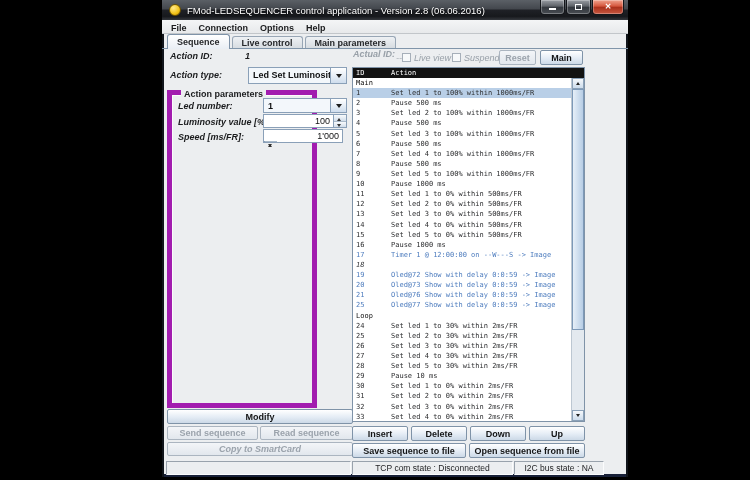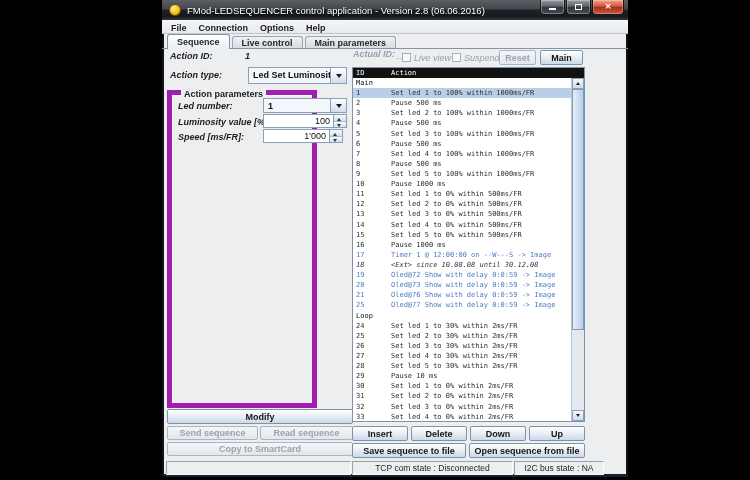--- a/index.html
+++ b/index.html
@@ -162,32 +162,32 @@
     <span class="lbl" style="left:16px;top:117px;">Luminosity value [%]:</span>
     <div class="spinner" style="left:101px;top:114px;width:84px;height:14px;">
       <span class="val">100</span>
       <span class="spinbtns">
           <span class="spb up"></span>
           <span class="spb dn"></span>
         </span>
     </div>
 
     <span class="lbl" style="left:16px;top:132px;">Speed [ms/FR]:</span>
-    <div class="spinner" style="left:101px;top:129px;width:80px;height:14px;">
+    <div class="spinner" style="left:101px;top:129px;width:80px;height:14px;flex-direction:column;">
       <span class="val">1'000</span>
       <span class="spinbtns">
           <span class="spb up"></span>
           <span class="spb dn"></span>
         </span>
     </div>
 
     <div class="btn" style="left:5px;top:409px;width:186px;height:15px;">Modify</div>
     <div class="btn disabled" style="left:5px;top:426px;width:91px;height:14px;">Send sequence</div>
     <div class="btn disabled" style="left:98px;top:426px;width:93px;height:14px;">Read sequence</div>
-    <div class="btn disabled" style="left:5px;top:442px;width:186px;height:14px;">Copy to SmartCard</div>
+    <div class="btn disabled" style="left:5px;top:442px;width:186px;height:14px;font-style:italic;">Copy to SmartCard</div>
 
     <span class="lbl gray" style="left:191px;top:49px;">Actual ID:</span>
     <span class="lbl gray" style="left:234px;top:53px;font-weight:400;">---</span>
     <span class="cb" style="left:240px;top:53px;"></span>
     <span class="lbl gray" style="left:252px;top:53px;font-weight:400;">Live view</span>
     <span class="cb" style="left:290px;top:53px;"></span>
     <span class="lbl gray" style="left:302px;top:53px;font-weight:400;">Suspend</span>
     <div class="btn disabled" style="left:337px;top:50px;width:37px;height:15px;">Reset</div>
     <div class="btn" style="left:378px;top:50px;width:43px;height:15px;">Main</div>
 
@@ -208,21 +208,21 @@
           <div class="row normal"><span class="rid">8</span><span class="rtxt">Pause 500 ms</span></div>
           <div class="row normal"><span class="rid">9</span><span class="rtxt">Set led 5 to 100% within 1000ms/FR</span></div>
           <div class="row normal"><span class="rid">10</span><span class="rtxt">Pause 1000 ms</span></div>
           <div class="row normal"><span class="rid">11</span><span class="rtxt">Set led 1 to 0% within 500ms/FR</span></div>
           <div class="row normal"><span class="rid">12</span><span class="rtxt">Set led 2 to 0% within 500ms/FR</span></div>
           <div class="row normal"><span class="rid">13</span><span class="rtxt">Set led 3 to 0% within 500ms/FR</span></div>
           <div class="row normal"><span class="rid">14</span><span class="rtxt">Set led 4 to 0% within 500ms/FR</span></div>
           <div class="row normal"><span class="rid">15</span><span class="rtxt">Set led 5 to 0% within 500ms/FR</span></div>
           <div class="row normal"><span class="rid">16</span><span class="rtxt">Pause 1000 ms</span></div>
           <div class="row blue"><span class="rid">17</span><span class="rtxt">Timer 1 @ 12:00:00 on --W---S -&gt; Image</span></div>
-          <div class="row ext"><span class="rid">18</span><span class="rtxt">&lt;Ext&gt; since 10.08.08 until 30.12.08</span></div>
+          <div class="row ext"><span class="rid">18</span></div>
           <div class="row blue"><span class="rid">19</span><span class="rtxt">Oled@72 Show with delay 0:0:59 -&gt; Image</span></div>
           <div class="row blue"><span class="rid">20</span><span class="rtxt">Oled@73 Show with delay 0:0:59 -&gt; Image</span></div>
           <div class="row blue"><span class="rid">21</span><span class="rtxt">Oled@76 Show with delay 0:0:59 -&gt; Image</span></div>
           <div class="row blue"><span class="rid">25</span><span class="rtxt">Oled@77 Show with delay 0:0:59 -&gt; Image</span></div>
           <div class="row section"><span class="rid">Loop</span><span class="rtxt"></span></div>
           <div class="row normal"><span class="rid">24</span><span class="rtxt">Set led 1 to 30% within 2ms/FR</span></div>
           <div class="row normal"><span class="rid">25</span><span class="rtxt">Set led 2 to 30% within 2ms/FR</span></div>
           <div class="row normal"><span class="rid">26</span><span class="rtxt">Set led 3 to 30% within 2ms/FR</span></div>
           <div class="row normal"><span class="rid">27</span><span class="rtxt">Set led 4 to 30% within 2ms/FR</span></div>
           <div class="row normal"><span class="rid">28</span><span class="rtxt">Set led 5 to 30% within 2ms/FR</span></div>

